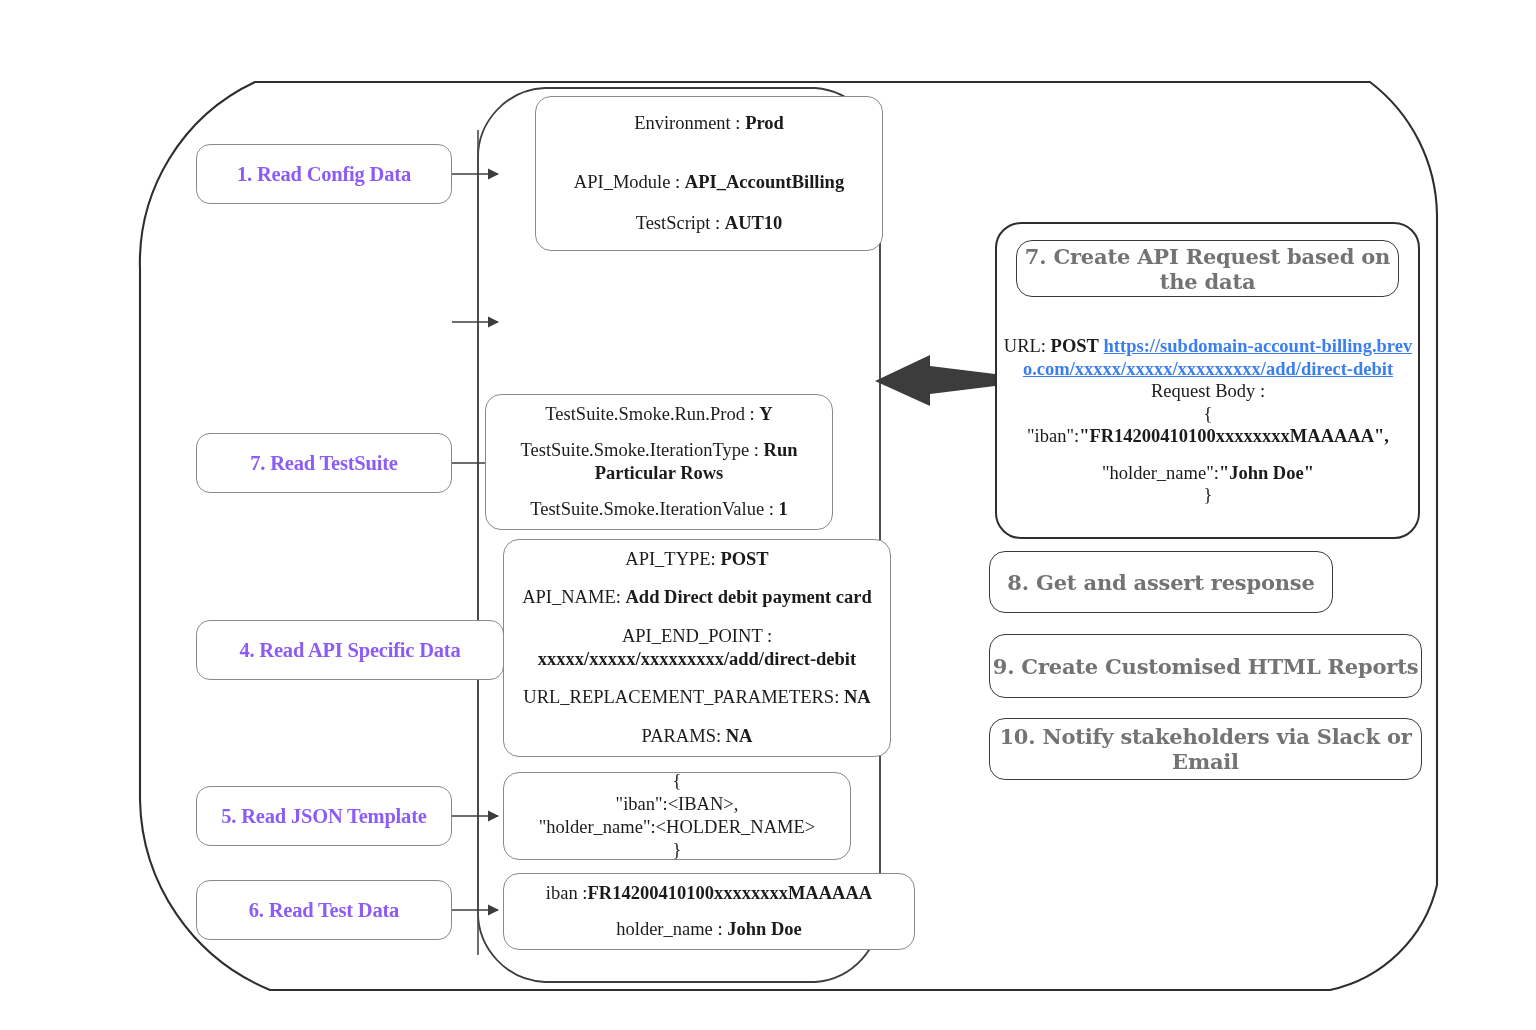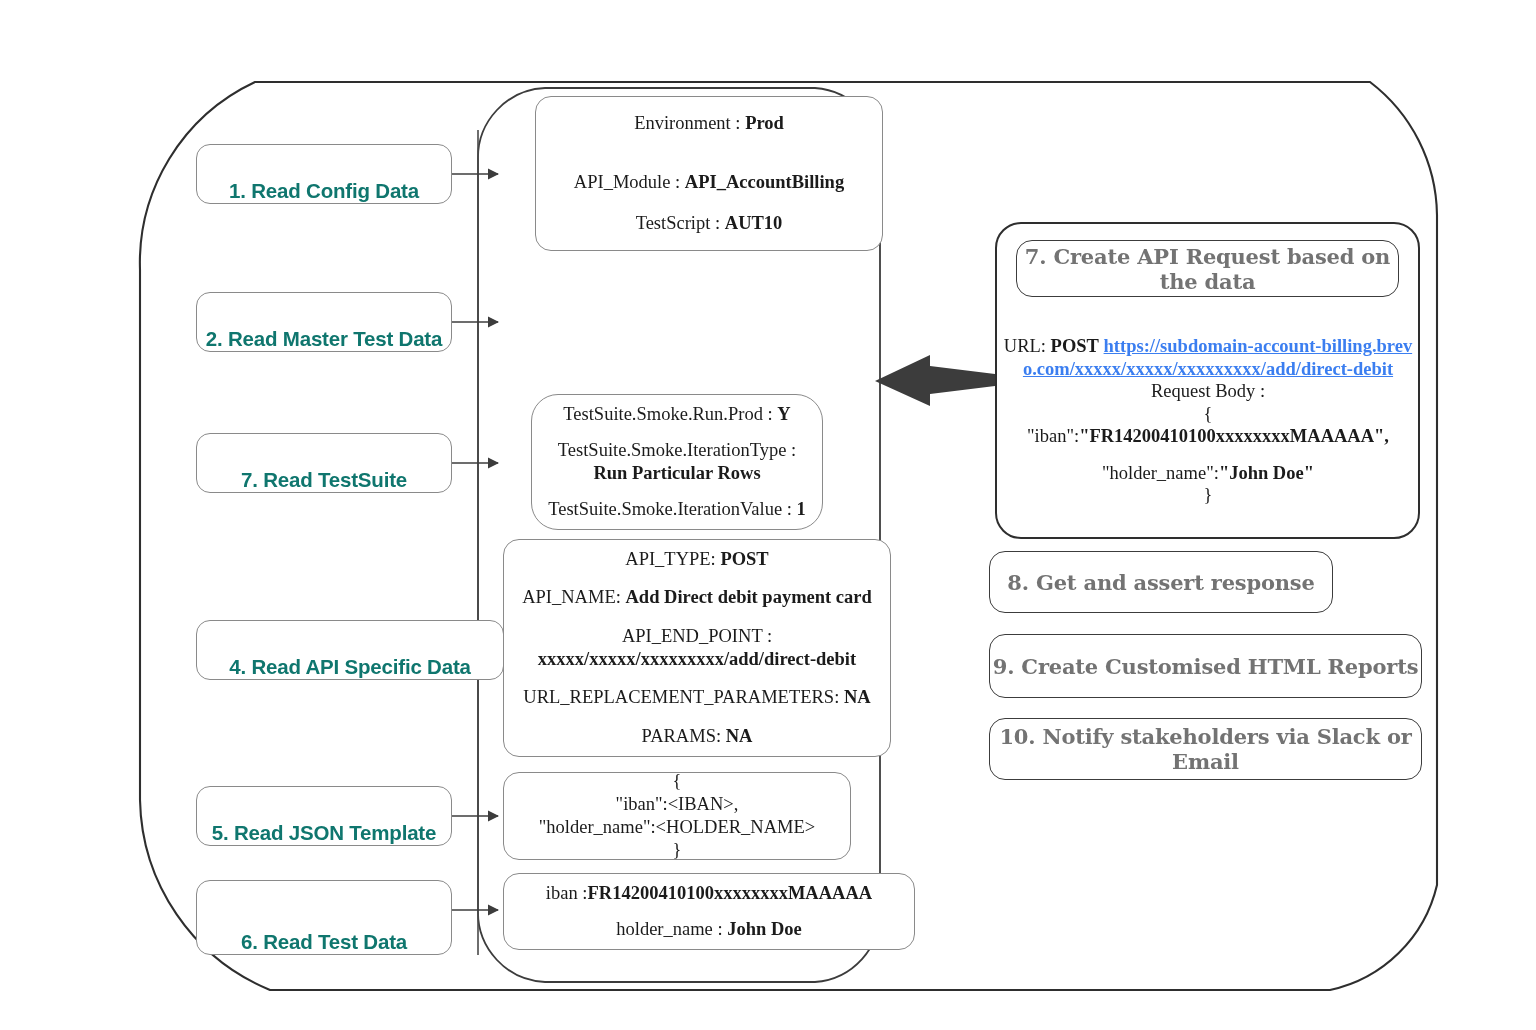--- a/index.html
+++ b/index.html
@@ -41,28 +41,27 @@
     border: 1.6px solid #7a7a7a;
     border-radius: 14px;
     display: flex;
     align-items: center;
     justify-content: center;
     text-align: center;
   }
 
   
   .step-pill {
-    font-family: Liberation Sans, sans-serif;
+    font-family: Liberation Serif, serif;
     font-weight: bold;
     font-size: 20.5px;
     letter-spacing: -0.2px;
-    color: #0f766e;
+    color: #8b5cf6;
     border-color: #8a8a8a;
     border-width: 1.5px;
-    align-items: flex-end;
   }
 
   
   .stage-pill {
     font-family: "DejaVu Serif", "Liberation Serif", serif;
     font-weight: bold;
     font-size: 21px;
     letter-spacing: -0.2px;
     color: #737373;
     border: 1.9px solid #3c3c3c;
@@ -166,37 +165,34 @@
     <line x1="452" y1="816" x2="498" y2="816" stroke="#3c3c3c" stroke-width="1.6" marker-end="url(#arrowThin)"></line>
     <line x1="452" y1="910" x2="498" y2="910" stroke="#3c3c3c" stroke-width="1.6" marker-end="url(#arrowThin)"></line>
 
     <polygon points="995,374 930,366 930,355 875,381 930,406 930,394 995,386" fill="#3c3c3c"></polygon>
   </svg>
 
   <div class="node step-pill" style="left:196px; top:144px; width:256px; height:60px;">
     <span>1. Read Config Data</span>
   </div>
 
-  <div class="node step-pill" style="left:196px; top:292px; width:256px; height:60px;">
-    <span>2. Read Master Test Data</span>
-  </div>
 
   <div class="node step-pill" style="left:196px; top:433px; width:256px; height:60px;">
     <span>7. Read TestSuite</span>
   </div>
 
   <div class="node step-pill" style="left:196px; top:620px; width:308px; height:60px;">
     <span>4. Read API Specific Data</span>
   </div>
 
   <div class="node step-pill" style="left:196px; top:786px; width:256px; height:60px;">
     <span>5. Read JSON Template</span>
   </div>
 
-  <div class="node step-pill" style="left:196px; top:880px; width:256px; height:75px;">
+  <div class="node step-pill" style="left:196px; top:880px; width:256px; height:60px;">
     <span>6. Read Test Data</span>
   </div>
 
   <div class="node data-box" style="left:503px; top:96px; width:348px; height:155px;margin-left:32px;">
     <p class="line">
       <span>Environment :</span>
       <b>Prod</b>
     </p>
     <div class="gap"></div>
     <div class="gap"></div>
@@ -205,21 +201,21 @@
       <b>API_AccountBilling</b>
     </p>
     <div class="gap"></div>
     <p class="line">
       <span>TestScript :</span>
       <b>AUT10</b>
     </p>
   </div>
 
 
-  <div class="node data-box" style="left:531px; top:394px; width:292px; height:136px;border-radius:27px;">
+  <div class="node data-box" style="left:485px; top:394px; width:348px; height:136px;">
     <p class="line">
       <span>TestSuite.Smoke.Run.Prod :</span>
       <b>Y</b>
     </p>
     <div class="gap"></div>
     <p class="line">
       <span>TestSuite.Smoke.IterationType :</span>
       <b>Run Particular Rows</b>
     </p>
     <div class="gap"></div>

